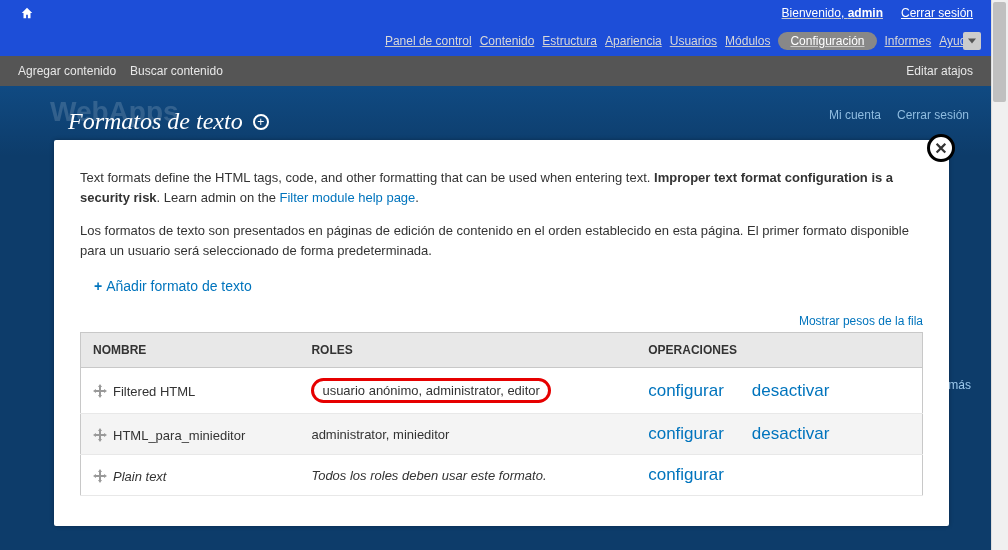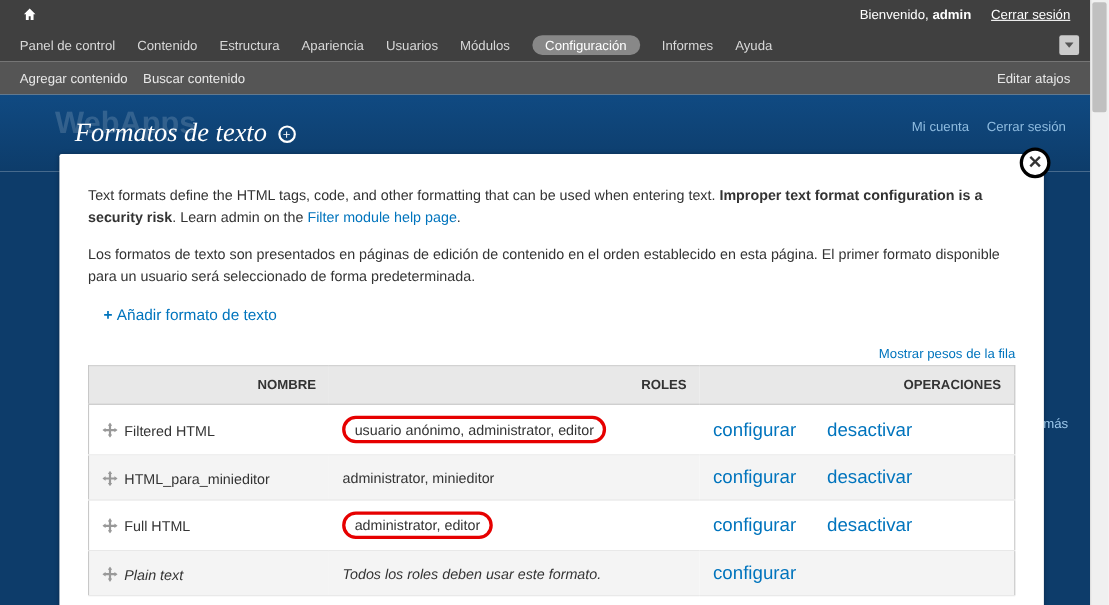--- a/index.html
+++ b/index.html
@@ -1,27 +1,27 @@
 <!DOCTYPE html>
 <html><head>
 <meta charset="utf-8">
 <style>
 * { margin: 0; padding: 0; box-sizing: border-box; }
 body { font-family: "Lucida Grande", Verdana, sans-serif; font-size: 13px; background: #fff; color: #333; width: 1008px; height: 550px; overflow: hidden; position: relative; }
 .scrollbar-right { position: absolute; right: 0; top: 0; width: 17px; height: 550px; background: #f0f0f0; border-left: 1px solid #ddd; }
 .scrollbar-thumb { position: absolute; right: 2px; top: 2px; width: 13px; height: 100px; background: #c0c0c0; border-radius: 2px; }
 .viewport { width: 991px; height: 550px; overflow: hidden; position: relative; }
-.toolbar-top { background: #404040; color: #ccc; }
+.toolbar-top { background: #1d4ed8; color: #ccc; text-decoration: underline; }
 .toolbar-row1 { display: flex; align-items: center; padding: 0 18px; height: 26px; }
 .home-icon { width: 14px; height: 14px; margin-left: 2px; }
 .toolbar-row1 .spacer { flex: 1; }
 .welcome { color: #fff; font-size: 12px; margin-right: 18px; }
 .welcome b { font-weight: bold; }
 .logout { color: #fff; font-size: 12px; }
-.toolbar-menu { display: flex; align-items: center; padding: 0 18px; height: 30px; gap: 20px; position: relative; }
+.toolbar-menu { display: flex; align-items: center; padding: 0 18px; height: 30px; gap: 8px; position: relative; justify-content: flex-end; }
 .toolbar-menu a { color: #d8d8d8; font-size: 12px; text-decoration: none; }
 .toolbar-menu a.pill { background: #888; color: #fff; padding: 2px 12px; border-radius: 10px; }
 .dropdown-handle { position: absolute; right: 10px; top: 6px; width: 18px; height: 18px; background: #ccc; border-radius: 2px; display: flex; align-items: center; justify-content: center; }
 .dropdown-handle svg { width: 8px; height: 6px; }
 .shortcuts { background: #555; color: #fff; display: flex; align-items: center; height: 30px; padding: 0 18px; gap: 14px; }
 .shortcuts a { color: #e8e8e8; font-size: 12px; text-decoration: none; }
 .shortcuts .spacer { flex: 1; }
 .bluebar { background: linear-gradient(#104a82, #0d3c6a); height: 70px; position: relative; color: #fff; }
 .bluebar .ghost { position: absolute; left: 50px; top: 10px; opacity: 0.15; font-size: 28px; font-weight: bold; }
 .page-title-wrap { position: absolute; left: 68px; top: 22px; display: flex; align-items: center; gap: 10px; }
@@ -36,21 +36,21 @@
 .breadcrumb { font-size: 12px; color: #888; margin-bottom: 18px; }
 .breadcrumb a { color: #0074bd; text-decoration: none; }
 .breadcrumb .sep { color: #888; margin: 0 2px; }
 .desc { font-size: 13px; line-height: 1.5; margin-bottom: 14px; color: #333; }
 .desc a { color: #0074bd; text-decoration: none; }
 .desc b { font-weight: bold; }
 .add-link { color: #0074bd; font-size: 14px; text-decoration: none; margin-left: 14px; }
 .add-link .plus { font-weight: bold; margin-right: 4px; }
 .weights-link { display: block; text-align: right; color: #0074bd; font-size: 12px; text-decoration: none; margin-top: 20px; margin-bottom: 4px; }
 table { width: 100%; border-collapse: collapse; border: 1px solid #c8c8c8; }
-thead th { background: #e8e8e8; text-align: right; padding: 10px 12px; font-size: 12px; font-weight: bold; border-bottom: 1px solid #c8c8c8; }
+thead th { background: #e8e8e8; text-align: left; padding: 10px 12px; font-size: 12px; font-weight: bold; border-bottom: 1px solid #c8c8c8; }
 tbody td { padding: 10px 12px; font-size: 13px; border-bottom: 1px solid #e8e8e8; vertical-align: middle; }
 tbody tr:nth-child(even) td { background: #f4f4f4; }
 .drag-handle { display: inline-block; width: 14px; height: 14px; margin-right: 6px; position: relative; top: 2px; }
 .drag-handle svg { width: 14px; height: 14px; }
 td a.op { color: #0074bd; text-decoration: none; margin-right: 28px; font-size: 17px; }
 .circled { border: 3px solid #e60000; border-radius: 14px; padding: 2px 8px; display: inline-block; }
 .italic { font-style: italic; }
 .col-name { width: 26%; }
 .col-roles { width: 40%; }
 .col-ops { width: 34%; }
@@ -148,27 +148,20 @@
           <tr>
             <td><span class="drag-handle"><svg viewBox="0 0 14 14">
                   <path d="M7 0 L9 3 L8 3 L8 6 L11 6 L11 5 L14 7 L11 9 L11 8 L8 8 L8 11 L9 11 L7 14 L5 11 L6 11 L6 8 L3 8 L3 9 L0 7 L3 5 L3 6 L6 6 L6 3 L5 3 Z" fill="#999"></path>
                 </svg></span><span>HTML_para_minieditor</span></td>
             <td><span>administrator, minieditor</span></td>
             <td><a href="#" class="op">configurar</a><a href="#" class="op">desactivar</a></td>
           </tr>
           <tr>
             <td><span class="drag-handle"><svg viewBox="0 0 14 14">
                   <path d="M7 0 L9 3 L8 3 L8 6 L11 6 L11 5 L14 7 L11 9 L11 8 L8 8 L8 11 L9 11 L7 14 L5 11 L6 11 L6 8 L3 8 L3 9 L0 7 L3 5 L3 6 L6 6 L6 3 L5 3 Z" fill="#999"></path>
-                </svg></span><span>Full HTML</span></td>
-            <td><span class="circled">administrator, editor</span></td>
-            <td><a href="#" class="op">configurar</a><a href="#" class="op">desactivar</a></td>
-          </tr>
-          <tr>
-            <td><span class="drag-handle"><svg viewBox="0 0 14 14">
-                  <path d="M7 0 L9 3 L8 3 L8 6 L11 6 L11 5 L14 7 L11 9 L11 8 L8 8 L8 11 L9 11 L7 14 L5 11 L6 11 L6 8 L3 8 L3 9 L0 7 L3 5 L3 6 L6 6 L6 3 L5 3 Z" fill="#999"></path>
                 </svg></span><span class="italic">Plain text</span></td>
             <td><span class="italic">Todos los roles deben usar este formato.</span></td>
             <td><a href="#" class="op">configurar</a></td>
           </tr>
         </tbody>
     </table>
   </div>
 
 </div>
 

